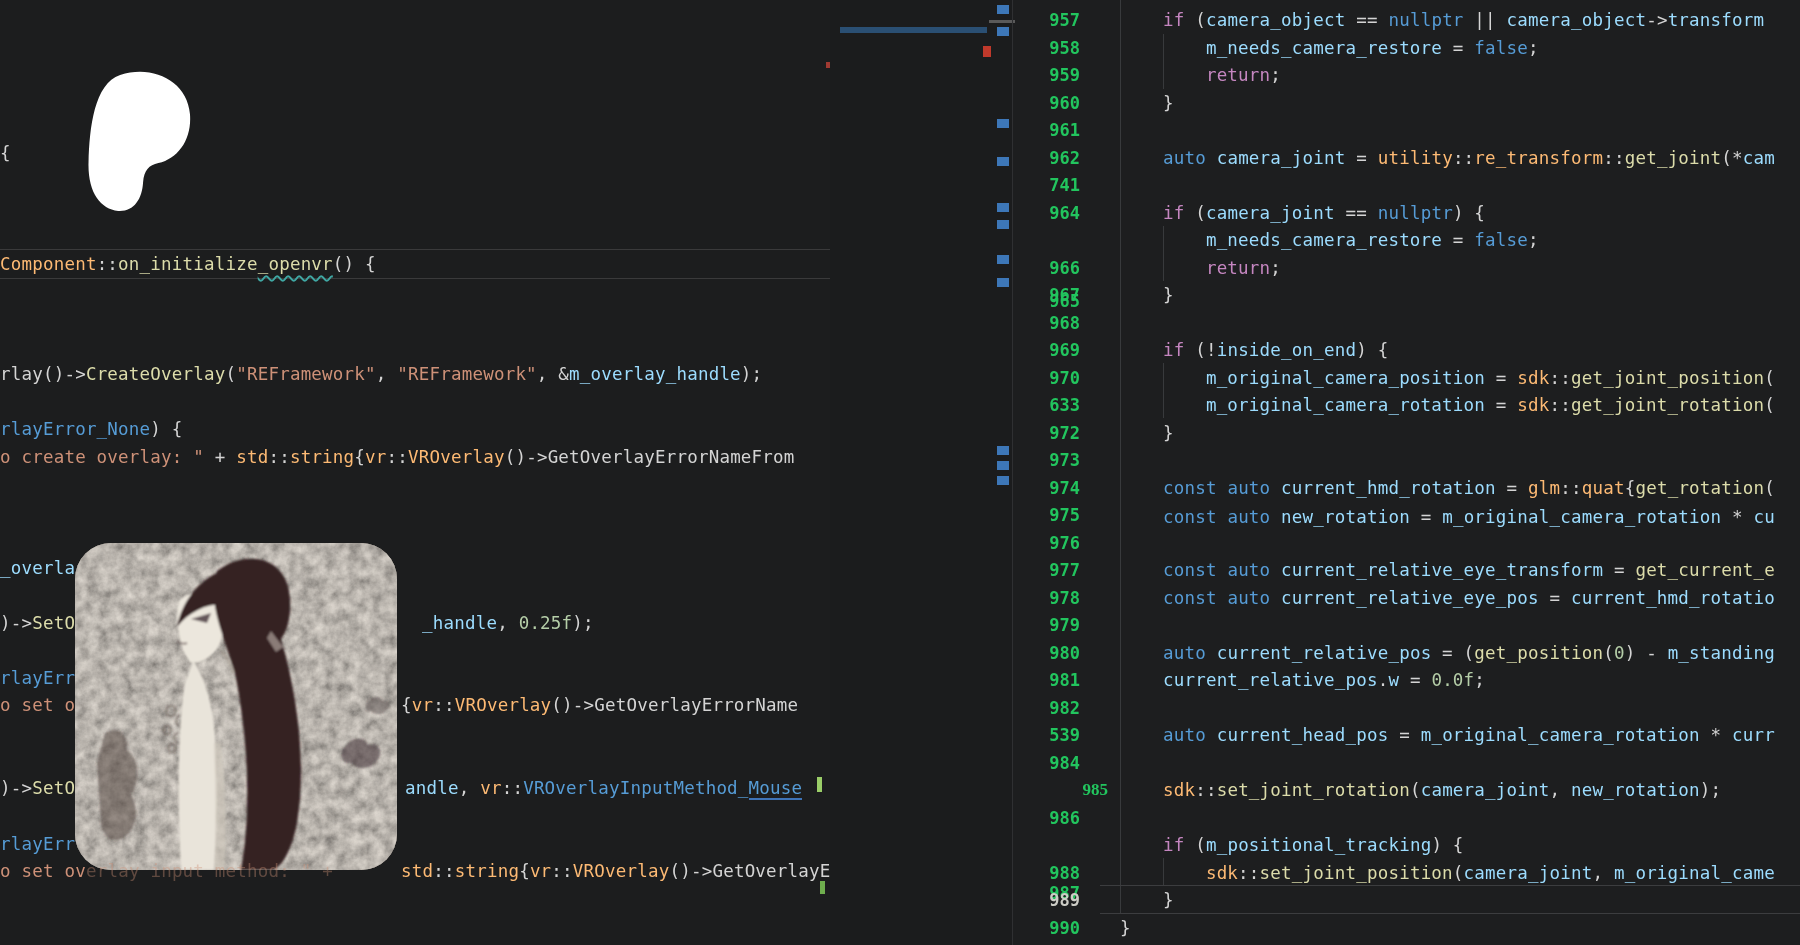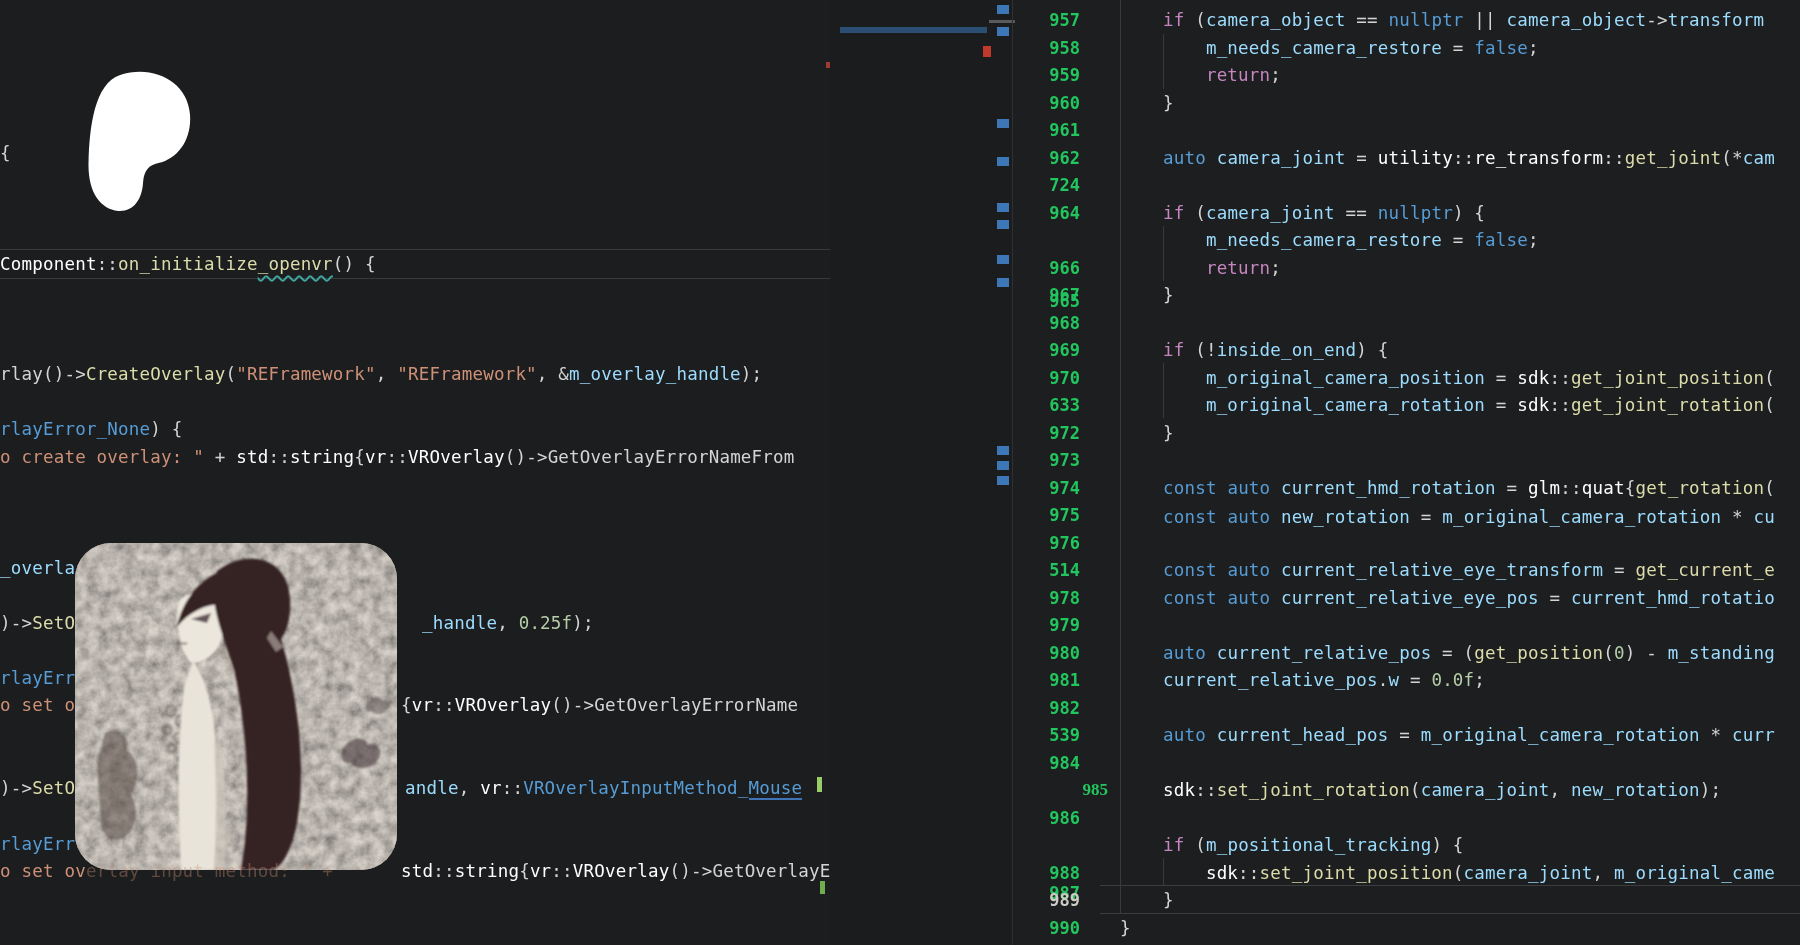--- a/index.html
+++ b/index.html
@@ -7,21 +7,21 @@
           font-family:"DejaVu Sans Mono","Liberation Mono",monospace;}
   .panel{position:absolute;top:0;height:945px;overflow:hidden;}
   #left-editor{left:0;width:830px;background:#1c1d1e;}
   #minimap-col{left:830px;width:182px;background:#1b1c1d;}
   #right-editor{left:1012px;width:788px;background:#1d1e1f;}
   .code-line{position:absolute;height:28px;line-height:28px;white-space:pre;
              font-weight:400;font-size:17.5px;letter-spacing:.2px;z-index:4;}
   .lnum{position:absolute;width:64px;text-align:right;height:28px;line-height:28px;
         font-weight:700;font-size:17px;color:#22c55e;z-index:4;}
   .lnum.active{color:#cdcdc6;}
-  .c-kw{color:#C586C0}.c-kw2{color:#569CD6}.c-type{color:#ffffff}.c-fn{color:#DCDCAA}
+  .c-kw{color:#C586C0}.c-kw2{color:#569CD6}.c-type{color:#fdba74}.c-fn{color:#DCDCAA}
   .c-var{color:#9CDCFE}.c-num{color:#B5CEA8}.c-str{color:#CE9178}.c-pun{color:#d4d4d4}
   .dim{opacity:.38}
   .wavy{text-decoration:underline wavy #3fa8a4;text-decoration-thickness:1.5px;text-underline-offset:5px;}
   .uline{border-bottom:2px solid #3f74b8;}
   .deco{position:absolute;z-index:3;}
   #artwork{position:absolute;left:75px;top:543px;width:322px;height:327px;border-radius:36px;
            overflow:hidden;z-index:5;background:#8f8880;}
   #patreon{position:absolute;left:78px;top:68px;width:134px;height:150px;z-index:5;}
 </style>
 </head>
@@ -104,35 +104,35 @@
 
   <div id="right-editor" class="panel"></div>
 
   <div id="gutter">
       <div class="lnum" style="top: 6px; left: 1016px;">957</div>
       <div class="lnum" style="top: 33.5px; left: 1016px;">958</div>
       <div class="lnum" style="top: 61px; left: 1016px;">959</div>
       <div class="lnum" style="top: 88.5px; left: 1016px;">960</div>
       <div class="lnum" style="top: 116px; left: 1016px;">961</div>
       <div class="lnum" style="top: 143.5px; left: 1016px;">962</div>
-      <div class="lnum" style="top: 171px; left: 1016px;">724</div>
+      <div class="lnum" style="top: 171px; left: 1016px;">741</div>
       <div class="lnum" style="top: 198.5px; left: 1016px;">964</div>
       <div class="lnum" style="top: 243px; left: 1016px; margin-top: 44px;">965</div>
       <div class="lnum" style="top: 253.5px; left: 1016px;">966</div>
       <div class="lnum" style="top: 281px; left: 1016px;">967</div>
       <div class="lnum" style="top: 308.5px; left: 1016px;">968</div>
       <div class="lnum" style="top: 336px; left: 1016px;">969</div>
       <div class="lnum" style="top: 363.5px; left: 1016px;">970</div>
       <div class="lnum" style="top: 391px; left: 1016px;">633</div>
       <div class="lnum" style="top: 418.5px; left: 1016px;">972</div>
       <div class="lnum" style="top: 446px; left: 1016px;">973</div>
       <div class="lnum" style="top: 473.5px; left: 1016px;">974</div>
       <div class="lnum" style="top: 501px; left: 1016px;">975</div>
       <div class="lnum" style="top: 528.5px; left: 1016px;">976</div>
-      <div class="lnum" style="top: 556px; left: 1016px;">514</div>
+      <div class="lnum" style="top: 556px; left: 1016px;">977</div>
       <div class="lnum" style="top: 583.5px; left: 1016px;">978</div>
       <div class="lnum" style="top: 611px; left: 1016px;">979</div>
       <div class="lnum" style="top: 638.5px; left: 1016px;">980</div>
       <div class="lnum" style="top: 666px; left: 1016px;">981</div>
       <div class="lnum" style="top: 693.5px; left: 1016px;">982</div>
       <div class="lnum" style="top: 721px; left: 1016px;">539</div>
       <div class="lnum" style="top: 748.5px; left: 1016px;">984</div>
       <div class="lnum" style="top: 776px; left: 1044px; font-family: Liberation Serif, serif;">985</div>
       <div class="lnum" style="top: 803.5px; left: 1016px;">986</div>
       <div class="lnum" style="top: 831px; left: 1016px; margin-top: 48px;">987</div>

